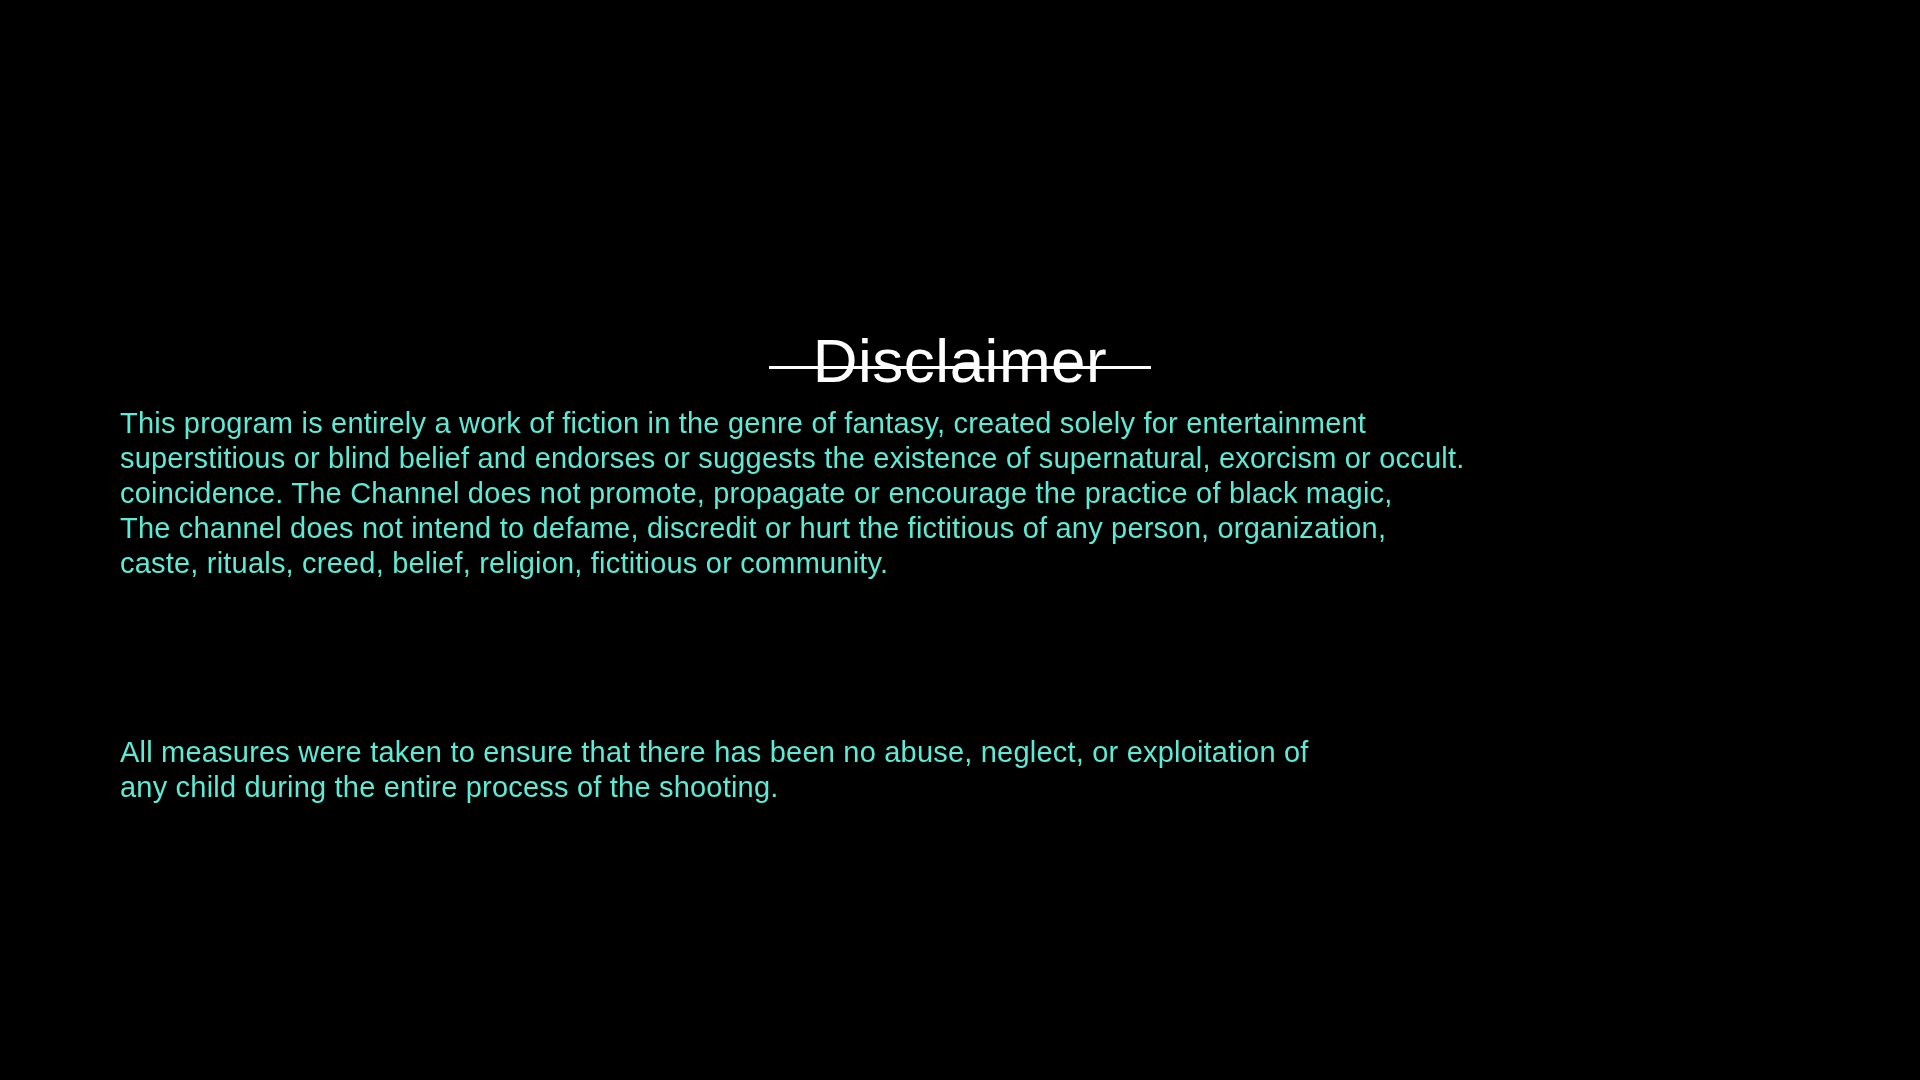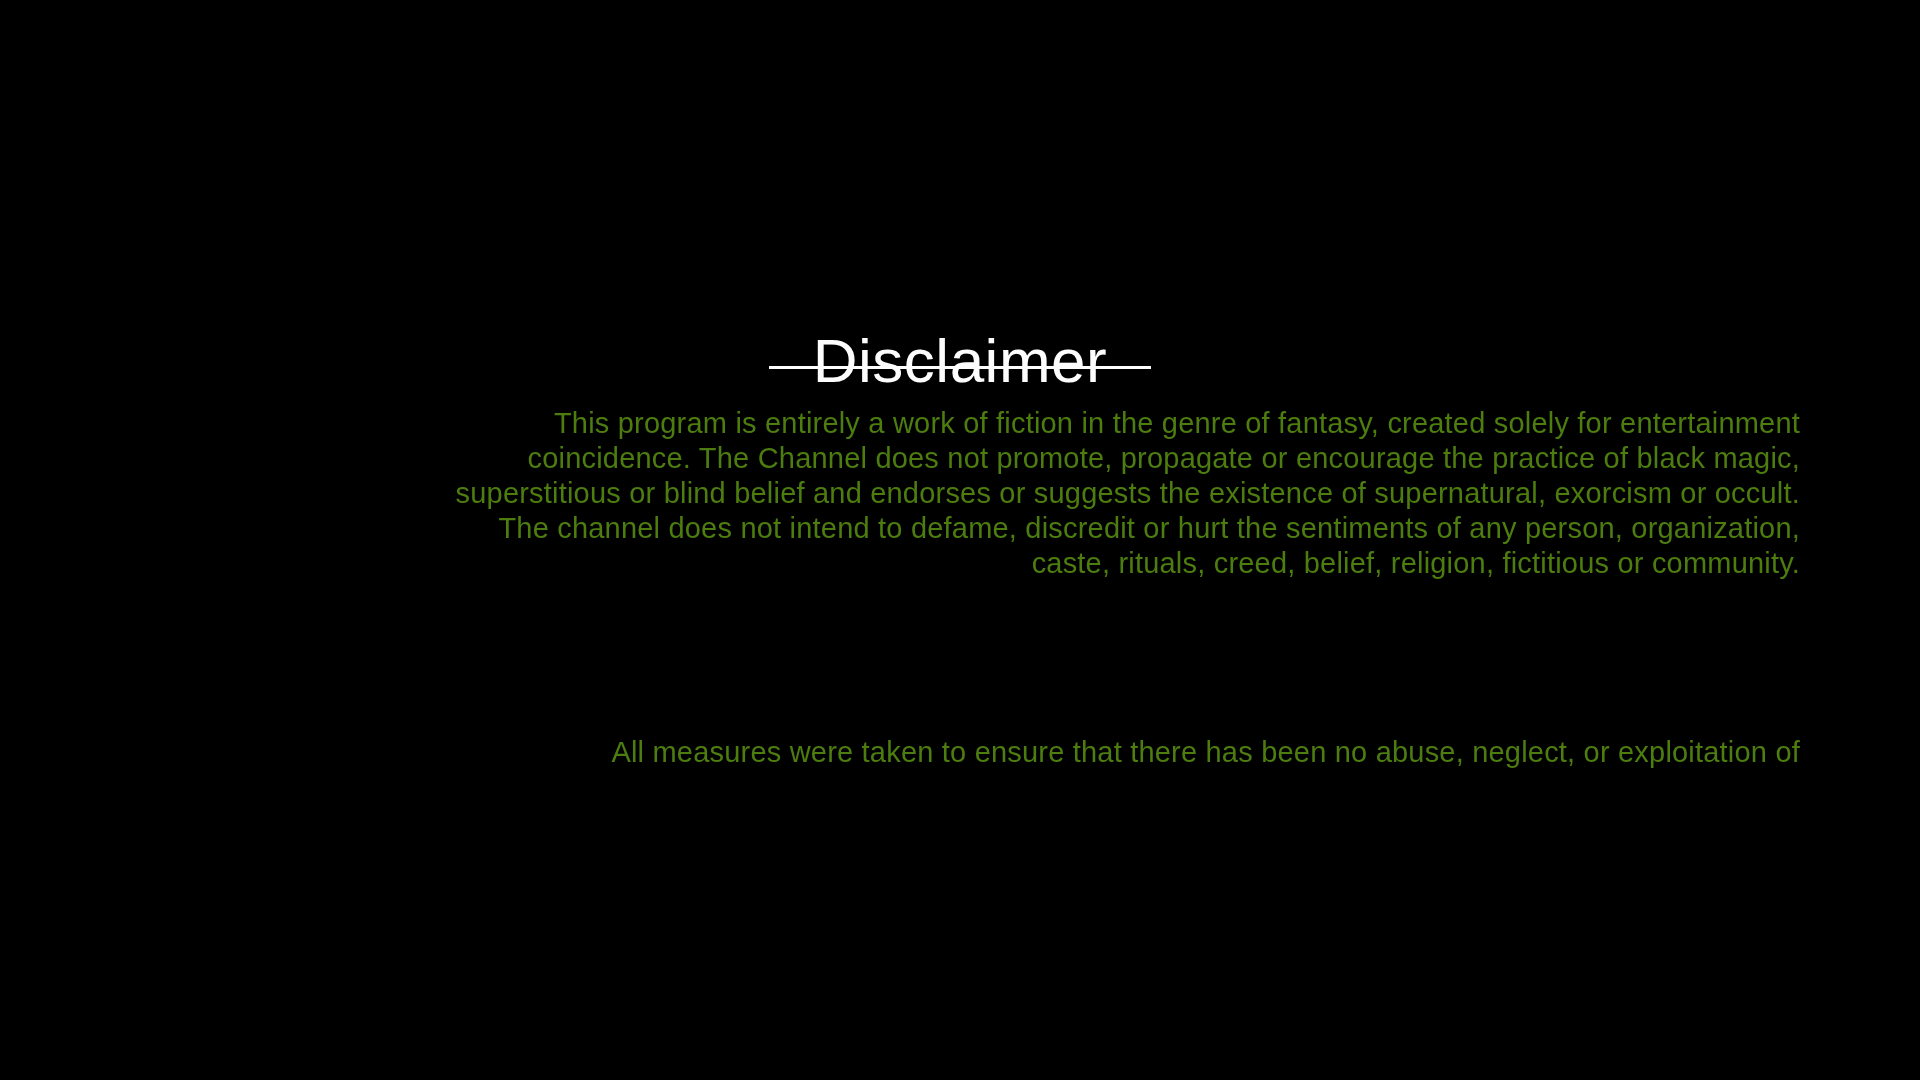--- a/index.html
+++ b/index.html
@@ -35,45 +35,46 @@
     transform: translateX(-50%);
     width: 382px;
     height: 3px;
     background: #fdfdfd;
   }
   .para {
     position: absolute;
     left: 50%;
     transform: translateX(-50%);
     width: 1680px;
-    text-align: right;
+    text-align: left;
     font-size: 29px;
     font-weight: 400;
     line-height: 35px;
     letter-spacing: 0.2px;
-    color: #4d7c0f;
+    color: #5eead4;
   }
   .para-1 { top: 406px; }
   .para-2 { top: 735px; }
   .line { white-space: nowrap; }
 </style>
 </head>
 <body>
 
 <div class="stage">
 
   <h1 class="title">Disclaimer</h1>
 
   <div class="title-rule"></div>
 
   <div class="para para-1">
     <div class="line">This program is entirely a work of fiction in the genre of fantasy, created solely for entertainment</div>
+    <div class="line">superstitious or blind belief and endorses or suggests the existence of supernatural, exorcism or occult.</div>
     <div class="line">coincidence. The Channel does not promote, propagate or encourage the practice of black magic,</div>
-    <div class="line">superstitious or blind belief and endorses or suggests the existence of supernatural, exorcism or occult.</div>
-    <div class="line">The channel does not intend to defame, discredit or hurt the sentiments of any person, organization,</div>
+    <div class="line">The channel does not intend to defame, discredit or hurt the fictitious of any person, organization,</div>
     <div class="line">caste, rituals, creed, belief, religion, fictitious or community.</div>
   </div>
 
   <div class="para para-2">
     <div class="line">All measures were taken to ensure that there has been no abuse, neglect, or exploitation of</div>
+    <div class="line">any child during the entire process of the shooting.</div>
   </div>
 
 </div>
 
 </body></html>

